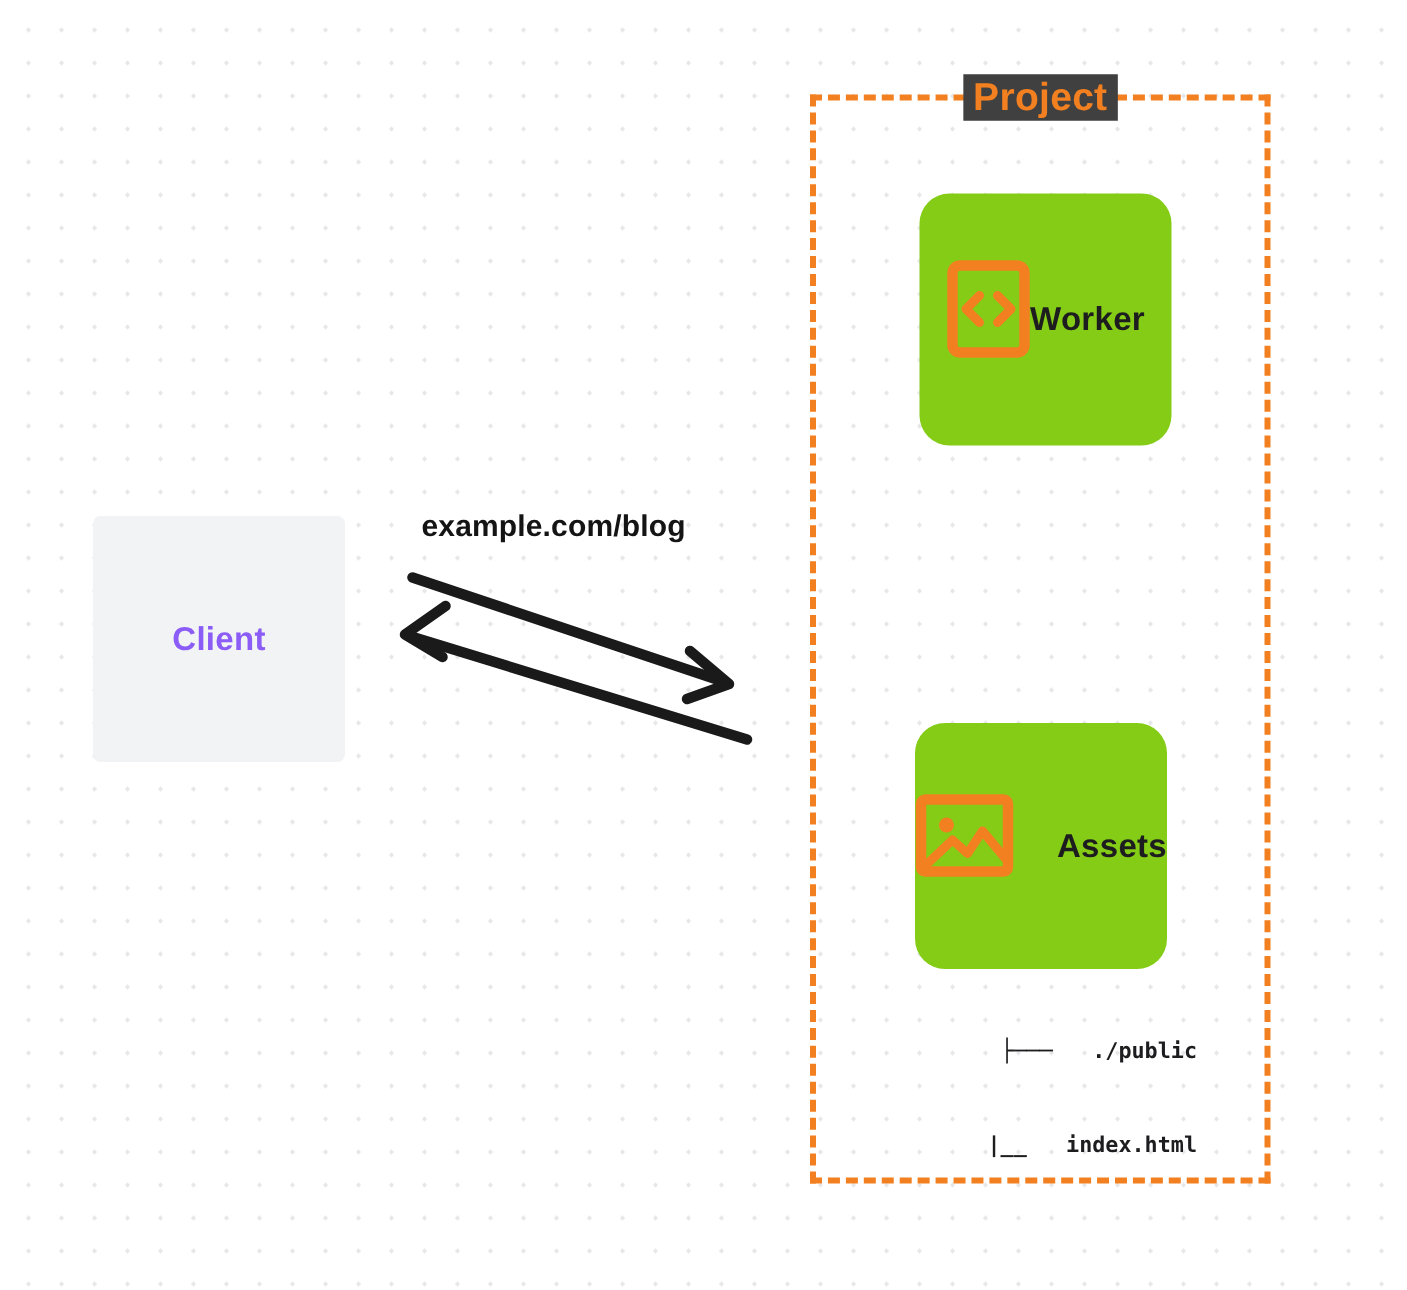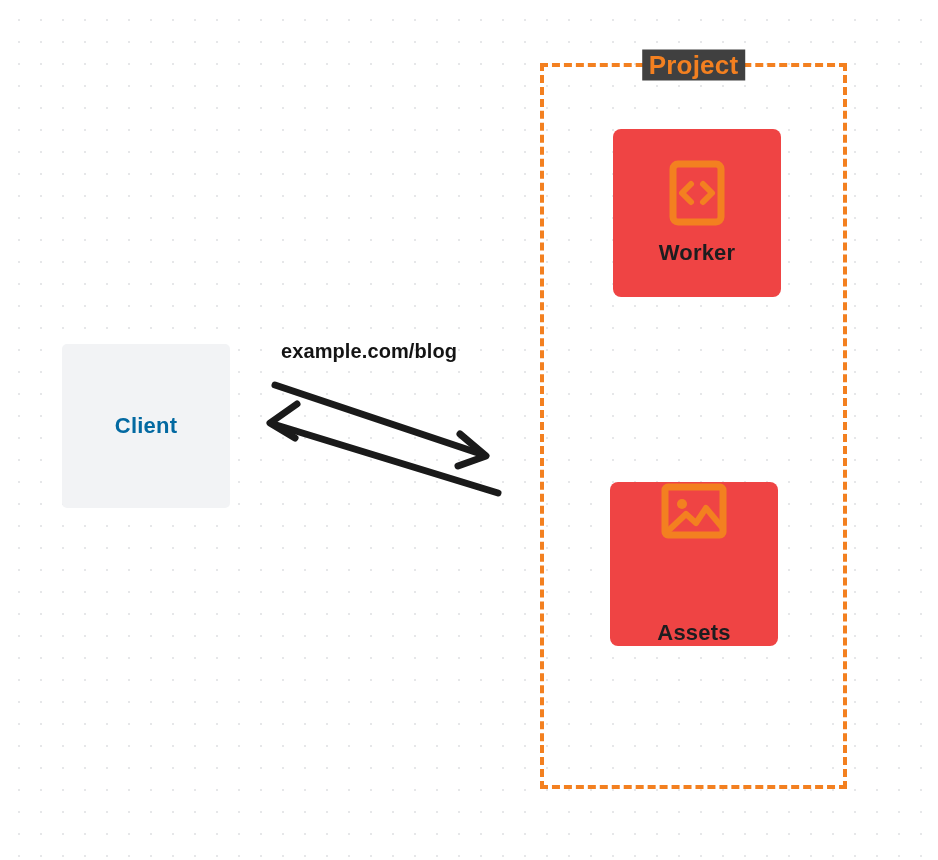--- a/index.html
+++ b/index.html
@@ -33,21 +33,21 @@
     height: 164px;
     background: #f2f3f5;
     border-radius: 5px;
     display: flex;
     align-items: center;
     justify-content: center;
   }
   .client-label {
     font-size: 22px;
     font-weight: 700;
-    color: #0369a1;
+    color: #8b5cf6;
     letter-spacing: .2px;
   }
 
   
   .request-label {
     position: absolute;
     left: 281px;
     top: 340px;
     font-size: 20px;
     font-weight: 700;
@@ -85,24 +85,24 @@
     font-size: 26px;
     font-weight: 700;
     color: #f38020;
     white-space: nowrap;
     letter-spacing: .2px;
   }
 
   
   .service-card {
     position: absolute;
-    background: #ef4444;
-    border-radius: 8px;
+    background: #84cc16;
+    border-radius: 20px;
     display: flex;
-    flex-direction: column;
+    flex-direction: row;
     align-items: center;
   }
   .service-card.worker {
     left: 613px;
     top: 129px;
     width: 168px;
     height: 168px;
     justify-content: center;
   }
   .service-card.assets {
@@ -183,16 +183,18 @@
       <svg width="66" height="58" viewBox="0 0 66 58" fill="none">
         <rect x="4" y="5" width="58" height="48" rx="3" stroke="#f38020" stroke-width="7"></rect>
         <circle cx="21" cy="22" r="5" fill="#f38020"></circle>
         <polyline points="8,48 25,32 35,41 45,26 60,44" stroke="#f38020" stroke-width="6" stroke-linecap="round" stroke-linejoin="round" fill="none"></polyline>
       </svg>
     </span>
     <span class="service-label">Assets</span>
   </div>
 
   <div class="file-tree">
+    <span class="tree-row">├───   ./public</span>
+    <span class="tree-row">  |__   index.html</span>
     
   </div>
 
 </div>
 
 </body></html>

